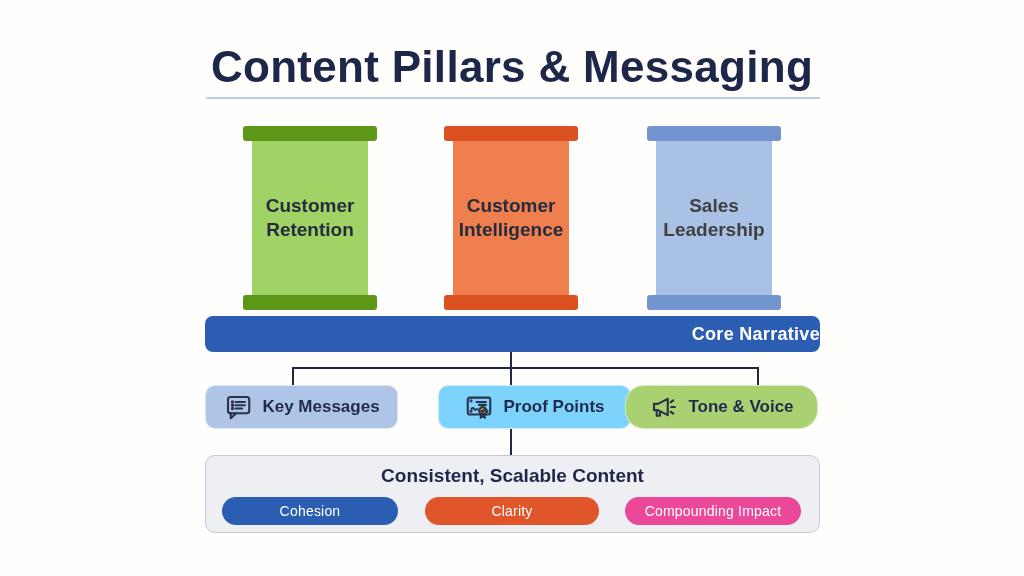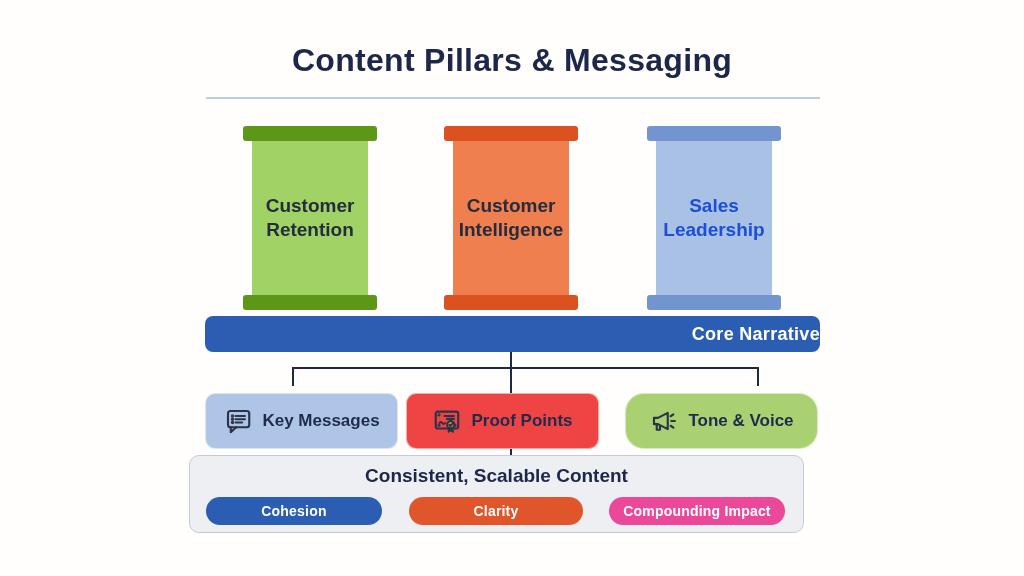--- a/index.html
+++ b/index.html
@@ -1,56 +1,56 @@
 <!DOCTYPE html>
 <html><head>
 <meta charset="utf-8">
 <style>
   html,body{margin:0;padding:0;background:#ffffff;}
   .canvas{position:relative;width:1024px;height:576px;background:#fffefd;overflow:hidden;
           font-family:"Liberation Sans", sans-serif;}
 
   .title{position:absolute;top:42px;left:0;width:100%;text-align:center;
-         font-size:32px;font-weight:bold;color:#1c2749;letter-spacing:.3px;}
+         font-size:44px;font-weight:bold;color:#1c2749;letter-spacing:.3px;}
   .divider{position:absolute;left:206px;top:97px;width:614px;height:2px;background:#b9cfdf;}
 
   .pillar{position:absolute;top:126px;width:134px;}
   .pillar .cap{height:15px;border-radius:3px;}
   .pillar .pbody{margin:0 9px;height:154px;display:flex;align-items:center;justify-content:center;
                  text-align:center;font-size:19px;font-weight:bold;color:#252c3e;line-height:1.25;
                  padding:0 4px;box-sizing:border-box;}
   .p1{left:243px;} .p1 .cap{background:#5c9717;} .p1 .pbody{background:#a0d266;}
   .p2{left:444px;} .p2 .cap{background:#dc5120;} .p2 .pbody{background:#ef7f4e;}
-  .p3{left:647px;} .p3 .cap{background:#7295d0;} .p3 .pbody{background:#aac1e6;color:#1d4ed8;}
+  .p3{left:647px;} .p3 .cap{background:#7295d0;} .p3 .pbody{background:#aac1e6;color:#404040;}
 
   .core-bar{position:absolute;left:205px;top:316px;width:615px;height:36px;background:#2b5eb2;
             border-radius:8px;display:flex;align-items:center;justify-content:flex-end;
             color:#ffffff;font-size:18px;font-weight:bold;letter-spacing:.3px;}
 
   .line{position:absolute;background:#1e2a44;}
   .line-v-center{left:510px;top:352px;width:2px;height:104px;}
   .line-h{left:292px;top:367px;width:467px;height:2px;}
   .line-v-left{left:292px;top:367px;width:2px;height:19px;}
   .line-v-right{left:757px;top:367px;width:2px;height:19px;}
 
-  .msg-box{position:absolute;top:385px;width:193px;height:56px;border-radius:10px;
+  .msg-box{position:absolute;top:385px;width:193px;height:44px;border-radius:10px;
            display:flex;align-items:center;justify-content:center;gap:9px;
            font-size:17px;font-weight:bold;color:#1f2a4d;
-           border:1px solid rgba(255,255,255,.55);box-sizing:border-box;margin-top:8px;}
+           border:1px solid rgba(255,255,255,.55);box-sizing:border-box;}
   .b1{left:205px;background:#aec5e8;}
-  .b2{left:406px;background:#ef4444;}
+  .b2{left:438px;background:#7dd3fc;}
   .b3{left:625px;background:#a9d171;border-radius:19px;}
   svg.icon{width:30px;height:30px;stroke:#2a3347;fill:none;stroke-width:1.7;
            stroke-linecap:round;stroke-linejoin:round;flex:0 0 auto;}
 
-  .outcome{position:absolute;left:189px;top:455px;width:615px;height:78px;background:#edeff3;
+  .outcome{position:absolute;left:205px;top:455px;width:615px;height:78px;background:#edeff3;
            border:1.5px solid #c5cbd6;border-radius:10px;box-sizing:border-box;}
   .outcome-title{margin-top:9px;text-align:center;font-size:19px;font-weight:bold;color:#1c2749;}
   .pill{position:absolute;top:41px;height:28px;border-radius:14px;color:#ffffff;
-        font-size:14px;font-weight:bold;text-align:center;line-height:28px;
+        font-size:14px;font-weight:normal;text-align:center;line-height:28px;
         letter-spacing:.2px;}
   .pill1{left:16px;width:176px;background:#2b5eb2;}
   .pill2{left:219px;width:174px;background:#e0562a;}
   .pill3{left:419px;width:176px;background:#ec4899;}
 </style>
 </head>
 <body>
 
 <div class="canvas">
 

